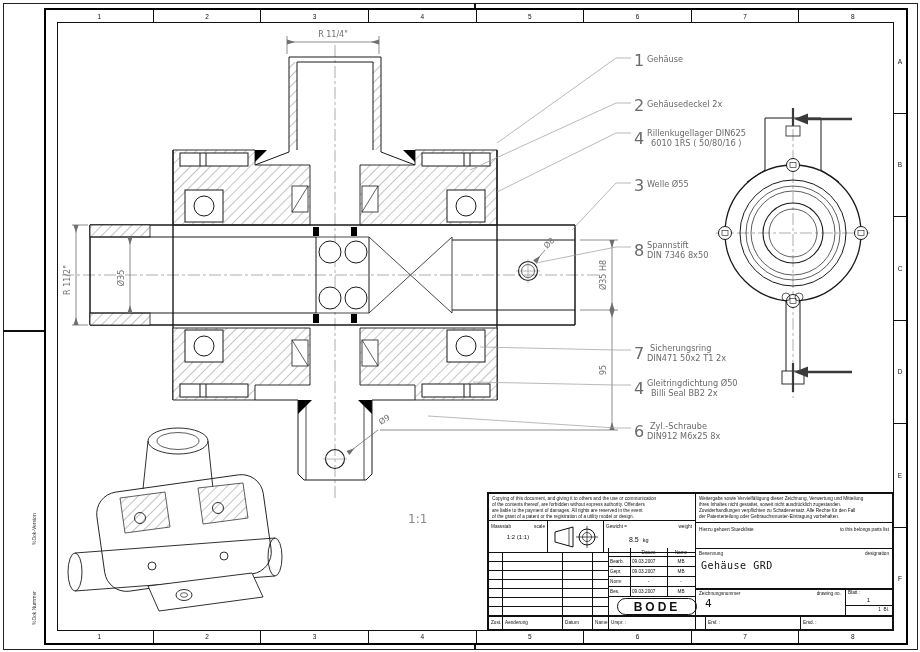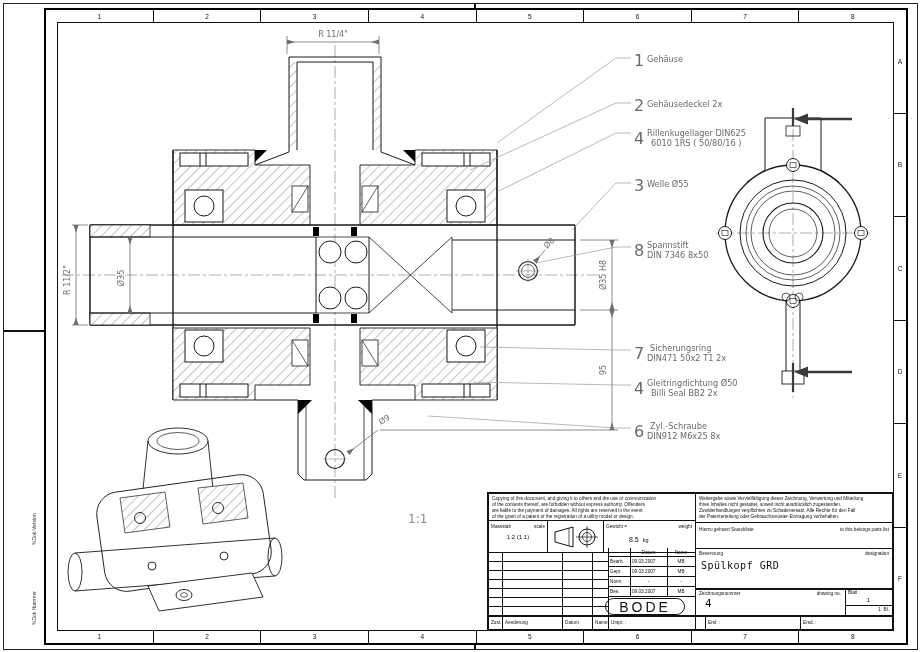--- a/index.html
+++ b/index.html
@@ -16,23 +16,23 @@
   #topband .z:last-child,#botband .z:last-child{border-right:none;}
   #rightband{flex-direction:column;}
   #rightband .z{border-bottom:1px solid #111;}
   #rightband .z:last-child{border-bottom:none;}
   .rot{transform:rotate(-90deg);transform-origin:left top;font-size:5px;color:#333;
        position:absolute;white-space:nowrap;}
   #tb{position:absolute;left:487px;top:492px;width:407px;height:139px;
       border:2px solid #111;box-sizing:border-box;background:#fff;}
   .legal div{white-space:nowrap;}
   .right-al{text-align:right;}
-  #bode{position:absolute;left:116px;top:104px;width:78px;height:15px;
+  #bode{position:absolute;left:128px;top:104px;width:78px;height:15px;
         border:1.7px solid #111;border-radius:9px;display:flex;align-items:center;
-        justify-content:center;font-size:14px;font-weight:normal;letter-spacing:3px;color:#111;}
+        justify-content:center;font-size:12px;font-weight:bold;letter-spacing:3px;color:#111;}
 </style>
 </head>
 <body>
 
 <div id="sheet">
 
   <div class="abs" style="left:3px;top:3px;width:913px;height:645px;border:1px solid #222;"></div>
 
   <div class="h" style="left:3px;top:330px;width:41px;height:2px;"></div>
   <div class="v" style="left:474px;top:3px;height:6px;width:2px;"></div>
@@ -394,21 +394,21 @@
     <div class="t" style="left:121px;top:94.5px;">Bes.</div>
     <div class="t" style="left:143px;top:94.5px;">09.03.2007</div>
     <div class="t" style="left:178px;top:94.5px;width:28px;text-align:center;">MB</div>
 
     <div id="bode">BODE</div>
 
     <div class="t" style="left:210px;top:33px;">Hierzu gehoert Stueckliste</div>
     <div class="t right-al" style="left:300px;top:33px;width:100px;">to this belongs parts list</div>
     <div class="t" style="left:210px;top:57px;">Benennung</div>
     <div class="t right-al" style="left:300px;top:57px;width:100px;">designation</div>
-    <div class="abs" style="left:212px;top:66px;font-size:10px;letter-spacing:0.5px;color:#111;font-family:'DejaVu Sans Mono',monospace;">Spülkopf GRD</div>
+    <div class="abs" style="left:212px;top:66px;font-size:10px;letter-spacing:0.5px;color:#111;font-family:'DejaVu Sans Mono',monospace;">Gehäuse GRD</div>
     <div class="t" style="left:210px;top:97px;">Zeichnungsnummer</div>
     <div class="t right-al" style="left:300px;top:97px;width:52px;">drawing no.</div>
     <div class="abs" style="left:216px;top:103px;font-size:11px;color:#111;font-family:'DejaVu Sans Mono',monospace;">4</div>
     <div class="t" style="left:359px;top:96px;">Blatt :</div>
     <div class="t" style="left:356px;top:103px;width:47px;text-align:center;font-size:6px;">1</div>
     <div class="abs" style="left:356px;top:113px;width:44px;text-align:right;font-size:4.7px;color:#111;">
       <span>1</span>&nbsp;&nbsp;<span>Bl.</span>
     </div>
 
     <div class="t" style="left:2px;top:126px;">Zust.</div>

